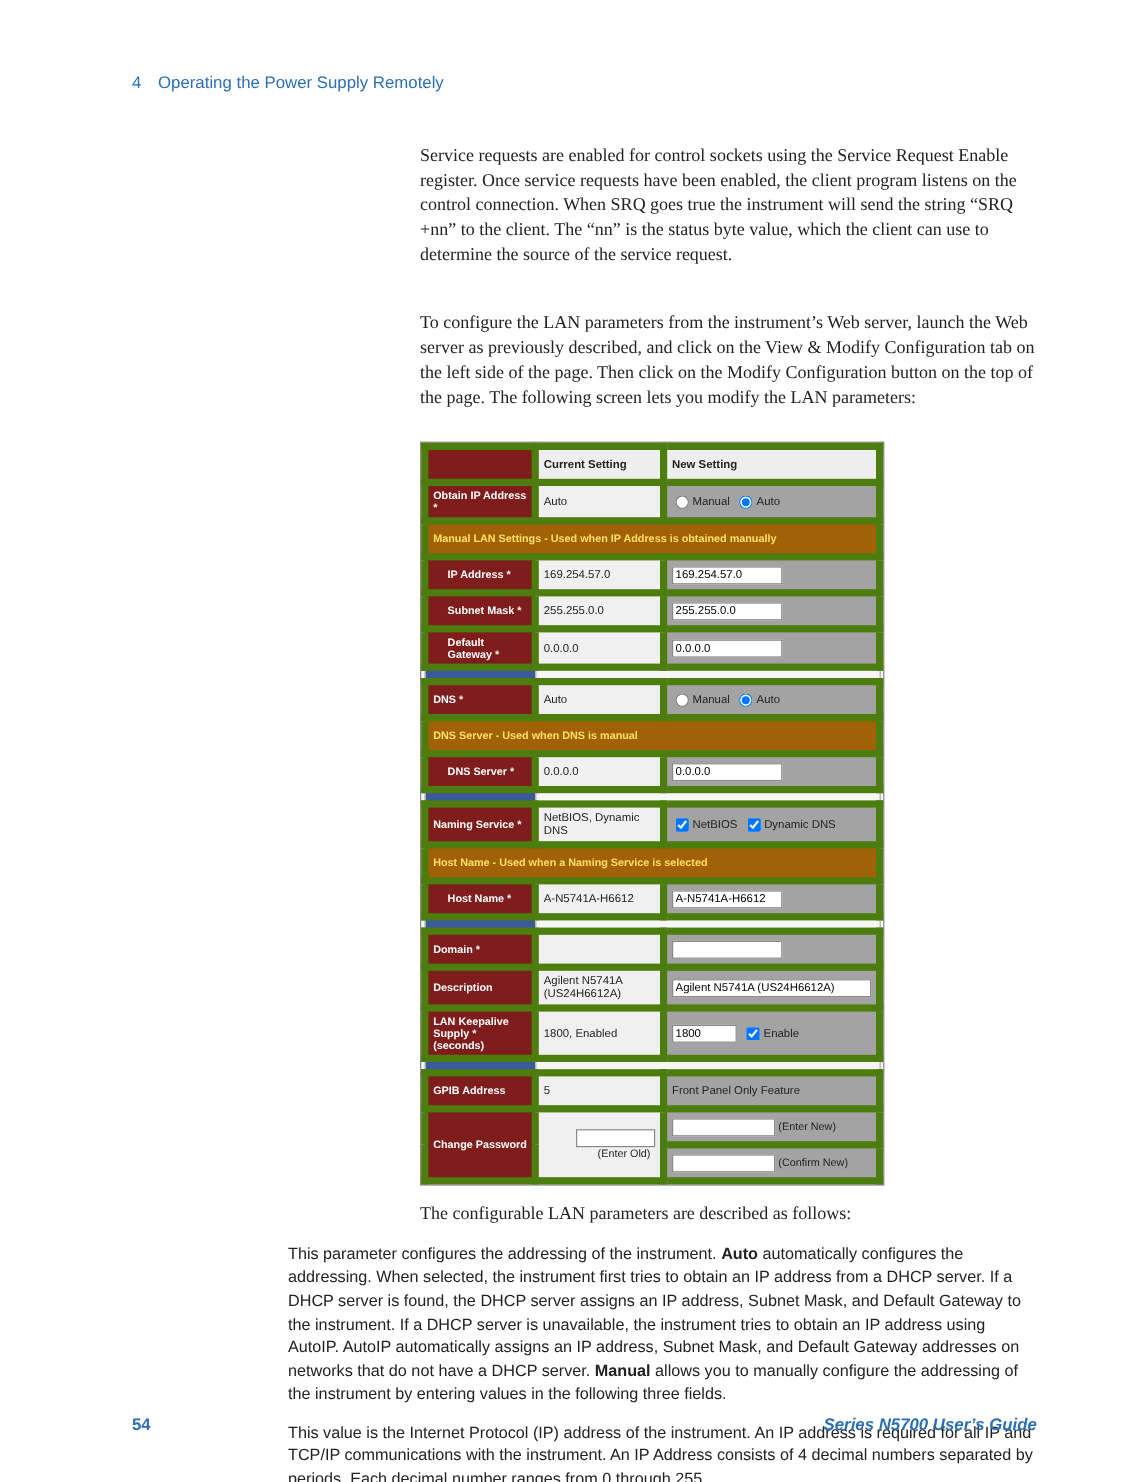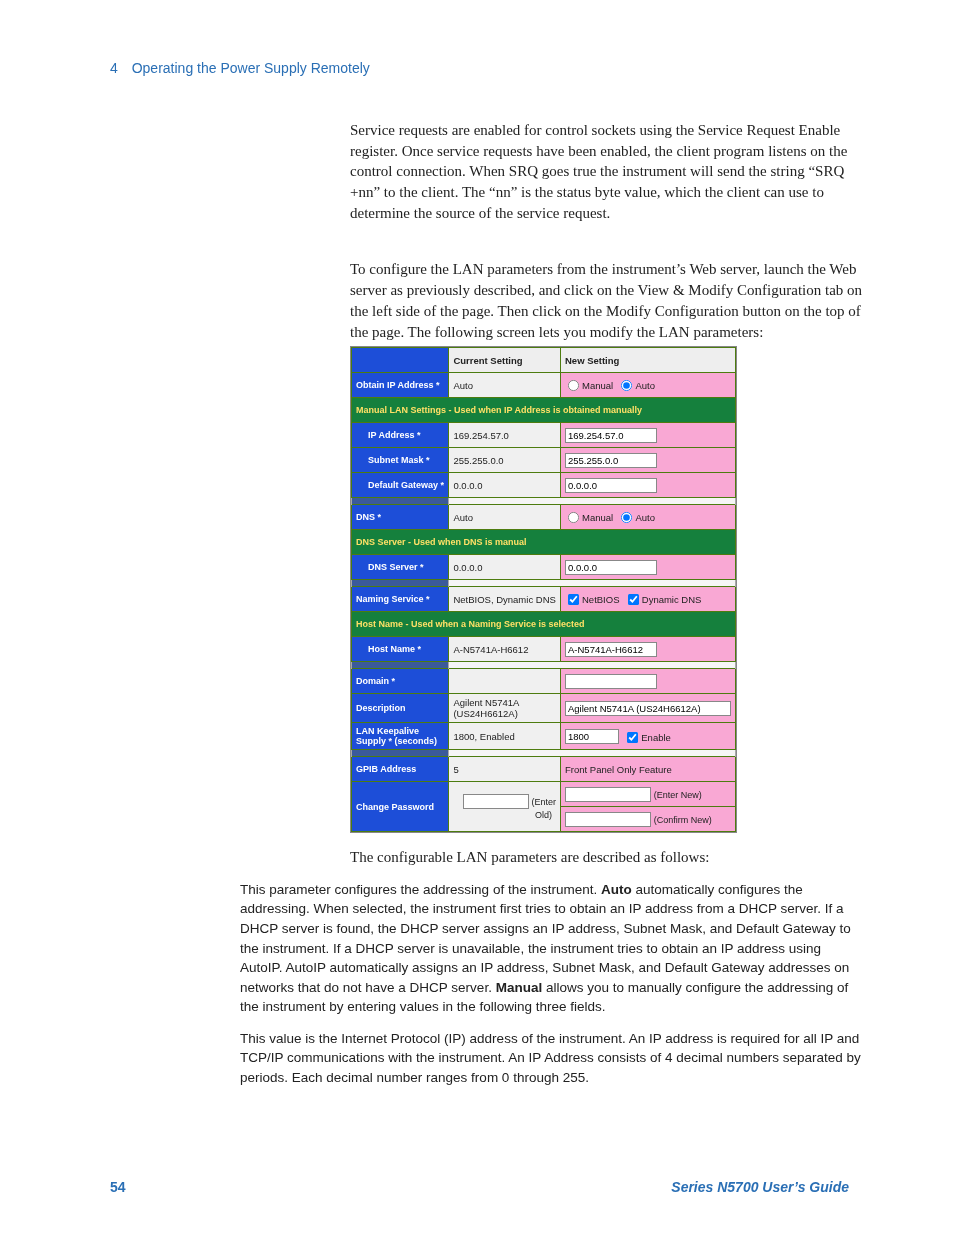--- a/index.html
+++ b/index.html
@@ -35,69 +35,69 @@
     font-family: Arial, Helvetica, sans-serif;
     font-weight: bold;
     color: #222;
     font-size: 18px;
     margin: 0 0 14px 130px;
   }
   .intro-para {
     margin-left: 240px;
     font-size: 15px;
     line-height: 1.38;
-    margin-bottom: 4px;
+    margin-bottom: 26px;
   }
 
   
   .dialog {
     width: 385px;
     margin-left: 240px;
     border: 1px solid #888;
     font-family: Tahoma, Arial, sans-serif;
     font-size: 9.5px;
     background: #f6f6f6;
     margin-bottom: 14px;
   }
   .dialog table {
     width: 100%;
     border-collapse: collapse;
   }
   .dialog td, .dialog th {
-    border: 1px solid #4d7c0f;
+    border: 6px solid #4d7c0f;
     padding: 3px 4px;
     vertical-align: middle;
     height: 18px;
   }
   .dialog .col-label {
     width: 95px;
-    background: #1d4ed8;
+    background: #7f1d1d;
     color: #fff;
     font-weight: bold;
     font-size: 9px;
   }
   .dialog .indent {
     padding-left: 16px;
   }
   .dialog .topcell {
     background: #eee;
     font-weight: bold;
   }
   .dialog .subhdr {
-    background: #15803d;
+    background: #a16207;
     color: #ffe066;
     font-weight: bold;
     font-size: 9px;
   }
   .dialog .cur {
     width: 120px;
     background: #f0f0f0;
   }
   .dialog .new {
-    background: #f9a8d4;
+    background: #a3a3a3;
   }
   .dialog input[type=text] {
     width: 86px;
     font-size: 9.5px;
     height: 13px;
     border: 1px solid #888;
     padding: 0 2px;
     box-sizing: content-box;
   }
   .dialog input.wide {
@@ -148,21 +148,21 @@
     padding-right: 14px;
   }
   .defdesc {
     flex: 1;
   }
 
   .footer {
     position: absolute;
     bottom: 40px;
     left: 110px;
-    right: 105px;
+    right: 90px;
     display: flex;
     justify-content: space-between;
     font-family: Arial, Helvetica, sans-serif;
     color: #2a6fb5;
     font-weight: bold;
     font-size: 14px;
     font-style: italic;
   }
   .footer .pagenum {
     font-style: normal;

